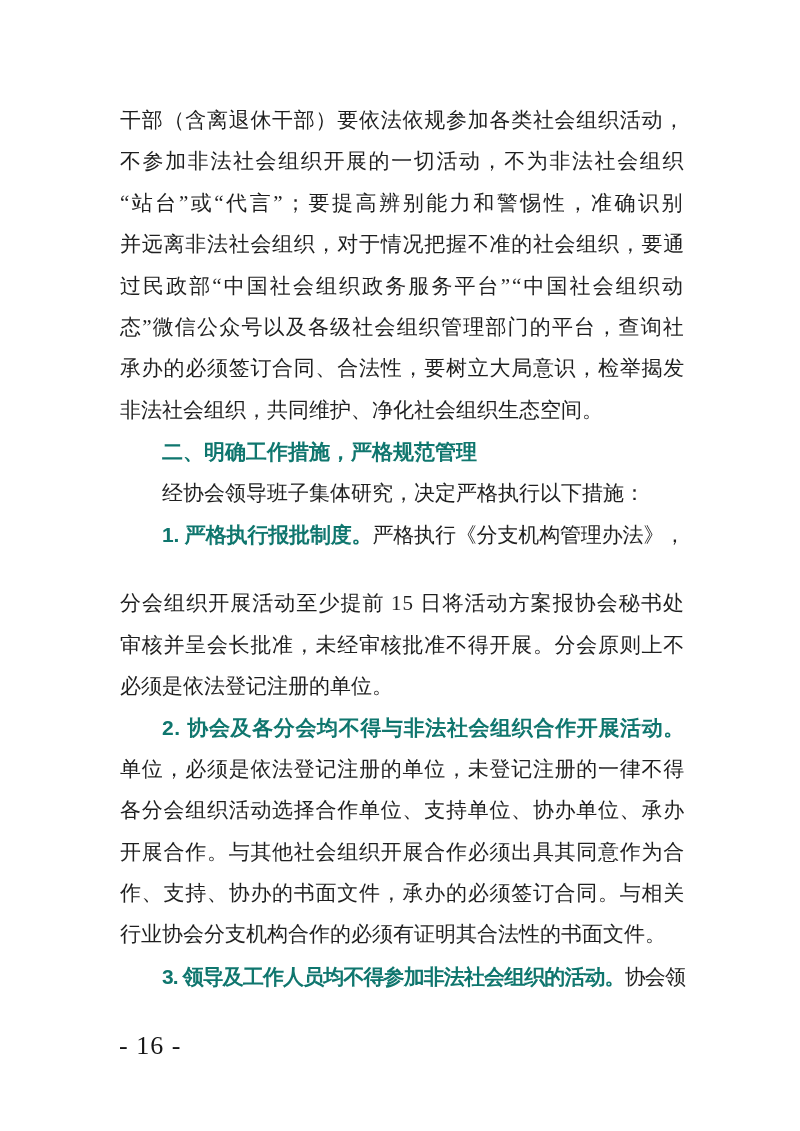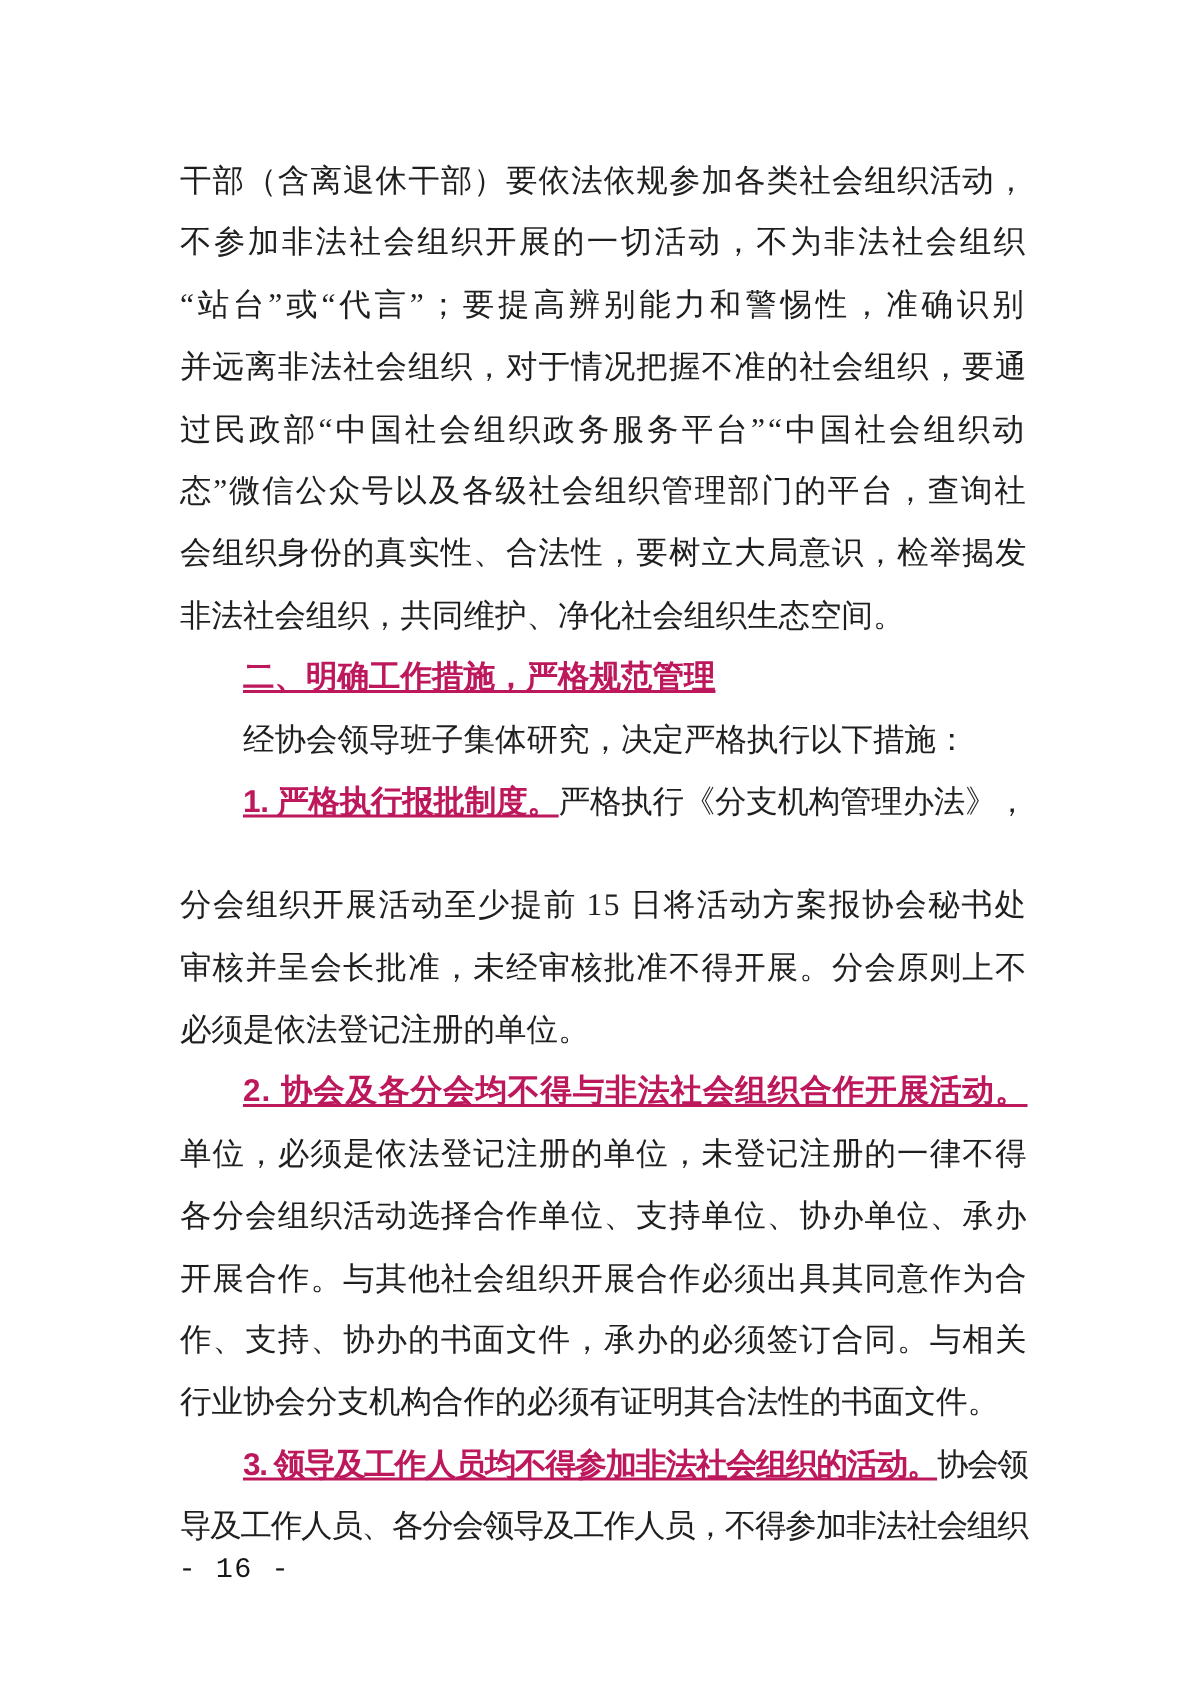--- a/index.html
+++ b/index.html
@@ -30,57 +30,55 @@
     white-space: nowrap;
     text-align: left;
   }
   .line.ind {
     text-indent: 42px;
   }
   .seg { white-space: pre; }
   .seg.b {
     font-weight: 700;
     font-family: "Liberation Sans", "DejaVu Sans", sans-serif;
-    color: #be185d;
-    text-decoration: underline;
+    color: #0f766e;
   }
   .footer {
     position: absolute;
     left: 119px;
     top: 1033px;
     height: 26px;
     line-height: 26px;
-    font-size: 19px;
-    font-family: Liberation Mono, monospace;
+    font-size: 26px;
+    font-family: Liberation Serif, serif;
     color: #161616;
     letter-spacing: 1px;
   }
 </style>
 </head>
 <body>
 
 <div class="page">
   <div class="textblock" id="doc-body">
       <div class="line" style="letter-spacing: 0.730769px;"><span class="t"><span class="seg">干部（含离退休干部）要依法依规参加各类社会组织活动，</span></span></div>
       <div class="line" style="letter-spacing: 1.6px;"><span class="t"><span class="seg">不参加非法社会组织开展的一切活动，不为非法社会组织</span></span></div>
       <div class="line" style="letter-spacing: 2.52704px;"><span class="t"><span class="seg">“站台”或“代言”；要提高辨别能力和警惕性，准确识别</span></span></div>
       <div class="line" style="letter-spacing: 0.730769px;"><span class="t"><span class="seg">并远离非法社会组织，对于情况把握不准的社会组织，要通</span></span></div>
       <div class="line" style="letter-spacing: 2.07812px;"><span class="t"><span class="seg">过民政部“中国社会组织政务服务平台”“中国社会组织动</span></span></div>
       <div class="line" style="letter-spacing: 1.17969px;"><span class="t"><span class="seg">态”微信公众号以及各级社会组织管理部门的平台，查询社</span></span></div>
-      <div class="line" style="letter-spacing: 0.730769px;"><span class="t"><span class="seg">会组织身份的真实性、合法性，要树立大局意识，检举揭发</span></span></div>
+      <div class="line" style="letter-spacing: 0.730769px;"><span class="t"><span class="seg">承办的必须签订合同、合法性，要树立大局意识，检举揭发</span></span></div>
       <div class="line end"><span class="t"><span class="seg">非法社会组织，共同维护、净化社会组织生态空间。</span></span></div>
       <div class="line ind end"><span class="t"><span class="seg b">二、明确工作措施，严格规范管理</span></span></div>
       <div class="line ind end"><span class="t"><span class="seg">经协会领导班子集体研究，决定严格执行以下措施：</span></span></div>
       <div class="line ind" style="letter-spacing: -0.161458px;"><span class="t"><span class="seg b">1. 严格执行报批制度。</span><span class="seg">严格执行《分支机构管理办法》，</span></span></div>
       <div class="line" style="letter-spacing: 1.05357px; margin-top: 28px;"><span class="t"><span class="seg">分会组织开展活动至少提前 15 日将活动方案报协会秘书处</span></span></div>
       <div class="line" style="letter-spacing: 0.730769px;"><span class="t"><span class="seg">审核并呈会长批准，未经审核批准不得开展。分会原则上不</span></span></div>
       <div class="line end"><span class="t"><span class="seg">必须是依法登记注册的单位。</span></span></div>
       <div class="line ind" style="letter-spacing: 0.640024px;"><span class="t"><span class="seg b">2. 协会及各分会均不得与非法社会组织合作开展活动。</span></span></div>
       <div class="line" style="letter-spacing: 0.730769px;"><span class="t"><span class="seg">单位，必须是依法登记注册的单位，未登记注册的一律不得</span></span></div>
       <div class="line" style="letter-spacing: 0.730769px;"><span class="t"><span class="seg">各分会组织活动选择合作单位、支持单位、协办单位、承办</span></span></div>
       <div class="line" style="letter-spacing: 0.730769px;"><span class="t"><span class="seg">开展合作。与其他社会组织开展合作必须出具其同意作为合</span></span></div>
       <div class="line" style="letter-spacing: 0.730769px;"><span class="t"><span class="seg">作、支持、协办的书面文件，承办的必须签订合同。与相关</span></span></div>
       <div class="line end"><span class="t"><span class="seg">行业协会分支机构合作的必须有证明其合法性的书面文件。</span></span></div>
       <div class="line ind" style="letter-spacing: -0.905692px;"><span class="t"><span class="seg b">3. 领导及工作人员均不得参加非法社会组织的活动。</span><span class="seg">协会领</span></span></div>
-      <div class="line" style="letter-spacing: -0.821429px;"><span class="t"><span class="seg">导及工作人员、各分会领导及工作人员，不得参加非法社会组织</span></span></div>
     </div>
   <div class="footer">- 16 -</div>
 </div>
 
 </body></html>

